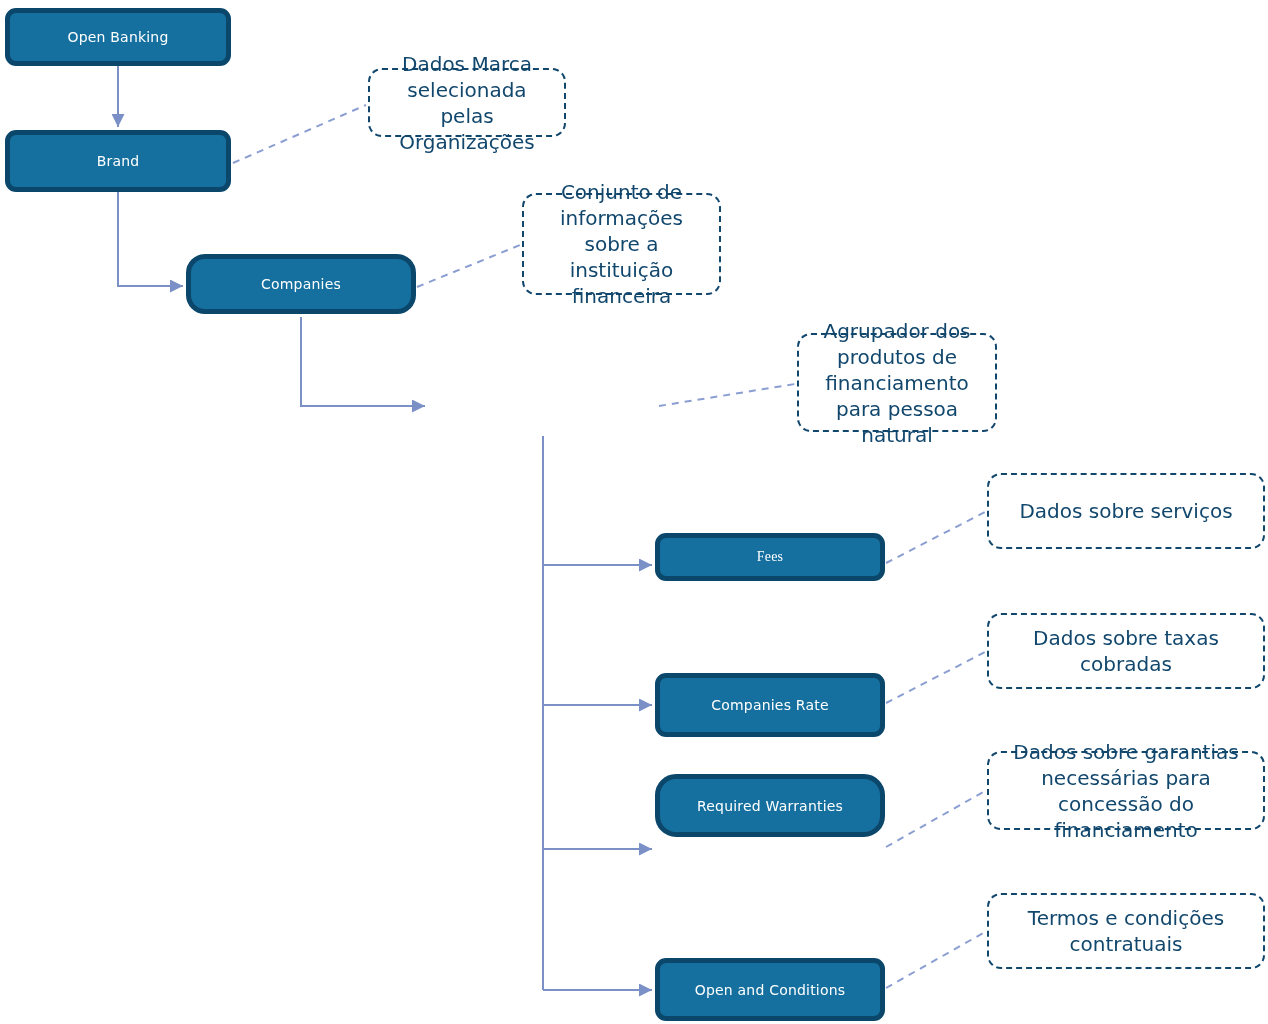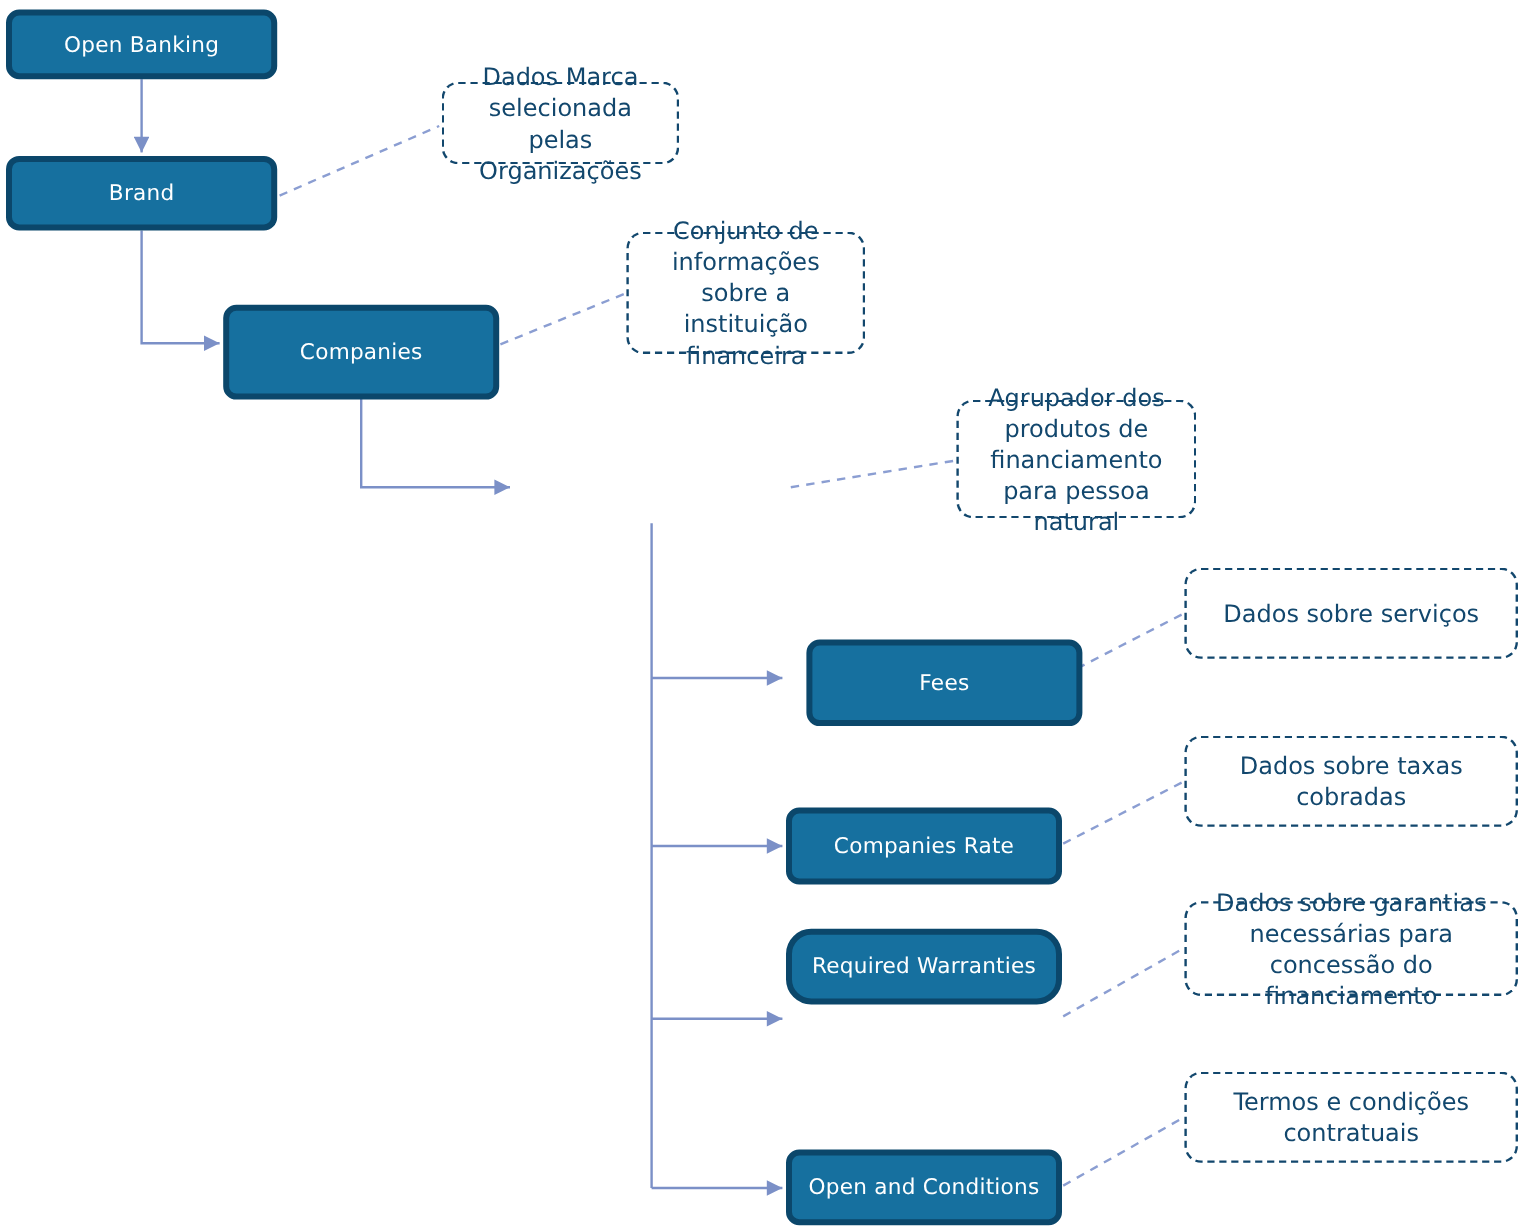--- a/index.html
+++ b/index.html
@@ -13,38 +13,38 @@
   #wires{position:absolute;left:0;top:0;width:1268px;height:1024px;}
   .edge{stroke:var(--connector,#7B90C7);stroke-width:2;fill:none;}
   .dedge{stroke:var(--dashed-connector,#8B9ED2);stroke-width:2;stroke-dasharray:7 6;fill:none;}
   .node{
     position:absolute;box-sizing:border-box;
     background:var(--node-fill,#16709F);
     border:5px solid var(--node-border,#0B476B);
     border-radius:11px;
     color:var(--node-text,#fff);
     display:flex;align-items:center;justify-content:center;
-    font-size:18px;letter-spacing:.2px;
+    font-size:14px;letter-spacing:.2px;
     text-align:center;white-space:nowrap;
   }
   .note{
     position:absolute;box-sizing:border-box;
     border:2px dashed var(--annotation-border,#12476D);
     border-radius:14px;
     color:var(--annotation-text,#12476D);
     display:flex;align-items:center;justify-content:center;
     text-align:center;font-size:20px;line-height:1.3;
     padding:8px 10px;
   }
   
   #n-open-banking        {left:5px;  top:8px;   width:226px;height:58px;}
   #n-brand               {left:5px;  top:130px; width:226px;height:62px;}
-  #n-companies           {left:186px;top:254px; width:230px;height:79px;}
+  #n-companies           {left:186px;top:254px; width:230px;height:60px;border-radius:19px;}
   #n-personal-financings {left:428px;top:375px; width:230px;height:61px;}
-  #n-fees                {left:672px;top:533px; width:230px;height:72px;}
+  #n-fees                {left:655px;top:533px; width:230px;height:48px;font-family:Liberation Serif, serif;}
   #n-interest-rate       {left:655px;top:673px; width:230px;height:64px;}
   #n-required-warranties {left:655px;top:774px; width:230px;height:63px;border-radius:21px;}
   #n-terms-and-conditions{left:655px;top:958px; width:230px;height:63px;}
   
   #a-brand               {left:368px;top:68px;  width:198px;height:69px;}
   #a-companies           {left:522px;top:193px; width:199px;height:102px;}
   #a-personal-financings {left:797px;top:333px; width:200px;height:99px;}
   #a-fees                {left:987px;top:473px; width:278px;height:76px;}
   #a-interest-rate       {left:987px;top:613px; width:278px;height:76px;}
   #a-required-warranties {left:987px;top:751px; width:278px;height:79px;}

